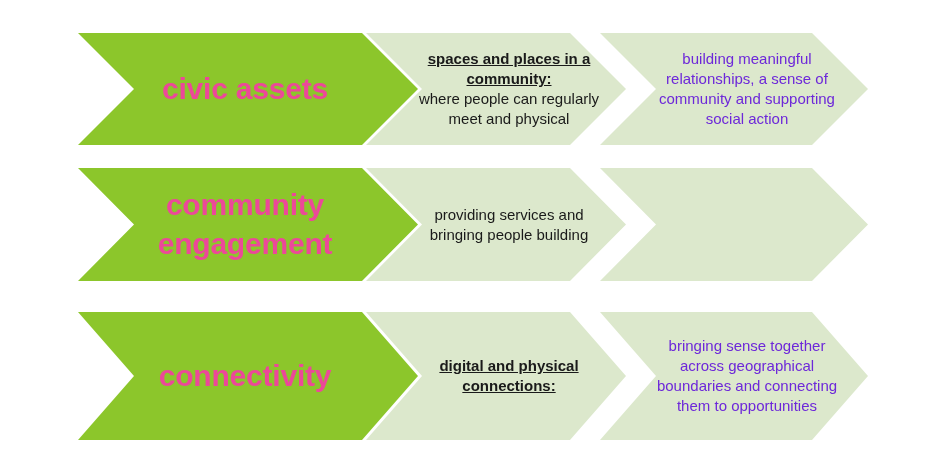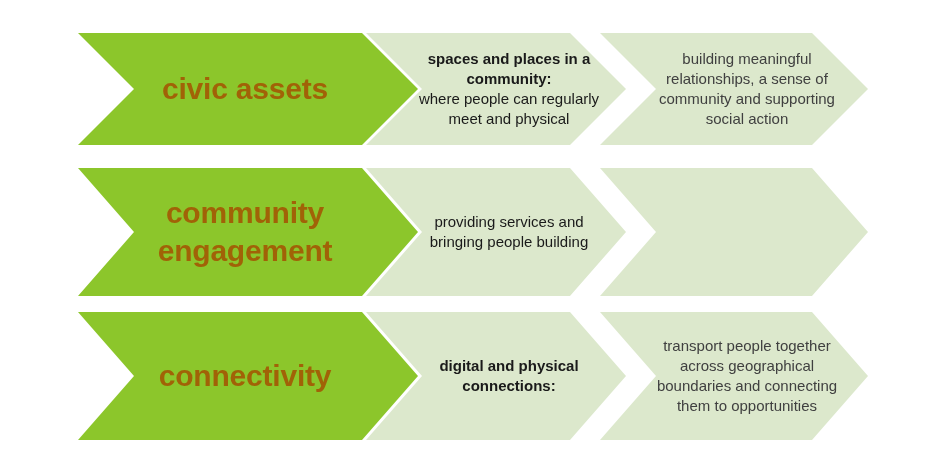--- a/index.html
+++ b/index.html
@@ -53,52 +53,53 @@
   }
 
   
   .chev-primary {
     left: 78px;
     width: 340px;
   }
   .chev-primary .label {
     left: 56px;
     right: 62px;
-    color: #a16207;
+    color: #ec4899;
     font-weight: bold;
     font-size: 30px;
     line-height: 1.28;
     letter-spacing: -0.2px;
   }
 
   
   .chev-secondary {
     left: 366px;
     width: 260px;
   }
   .chev-secondary .label {
     left: 48px;
     right: 22px;
     color: #1a1a1a;
     font-size: 15px;
     line-height: 1.32;
   }
   .chev-secondary .label .lead {
     font-weight: bold;
+    text-decoration: underline;
   }
 
   
   .chev-tertiary {
     left: 600px;
     width: 268px;
   }
   .chev-tertiary .label {
     left: 52px;
     right: 26px;
-    color: #404040;
+    color: #6d28d9;
     font-size: 15px;
     line-height: 1.32;
   }
 
   .txt-block {
     display: block;
   }
 </style>
 </head>
 <body>
@@ -130,21 +131,21 @@
       <svg viewBox="0 0 268 112" preserveAspectRatio="none">
         <polygon points="0,0 212,0 268,56 212,112 0,112 56,56" fill="#DCE8CC"></polygon>
       </svg>
       <div class="label">
         <span class="txt-block">building meaningful relationships, a sense of community and supporting social action</span>
       </div>
     </div>
 
   </div>
 
-  <div class="row" style="top:168px; height:128px;">
+  <div class="row" style="top:168px; height:113px;">
 
     <div class="chev chev-primary">
       <svg viewBox="0 0 340 122" preserveAspectRatio="none">
         <polygon points="0,0 284,0 340,61 284,122 0,122 56,61" fill="#8CC62B"></polygon>
       </svg>
       <div class="label">
         <span class="txt-block">community engagement</span>
       </div>
     </div>
 
@@ -183,19 +184,19 @@
       <div class="label">
         <span class="txt-block lead">digital and physical connections:</span>
       </div>
     </div>
 
     <div class="chev chev-tertiary">
       <svg viewBox="0 0 268 128" preserveAspectRatio="none">
         <polygon points="0,0 212,0 268,64 212,128 0,128 56,64" fill="#DCE8CC"></polygon>
       </svg>
       <div class="label">
-        <span class="txt-block">transport people together across geographical boundaries and connecting them to opportunities</span>
+        <span class="txt-block">bringing sense together across geographical boundaries and connecting them to opportunities</span>
       </div>
     </div>
 
   </div>
 
 </div>
 
 </body></html>

